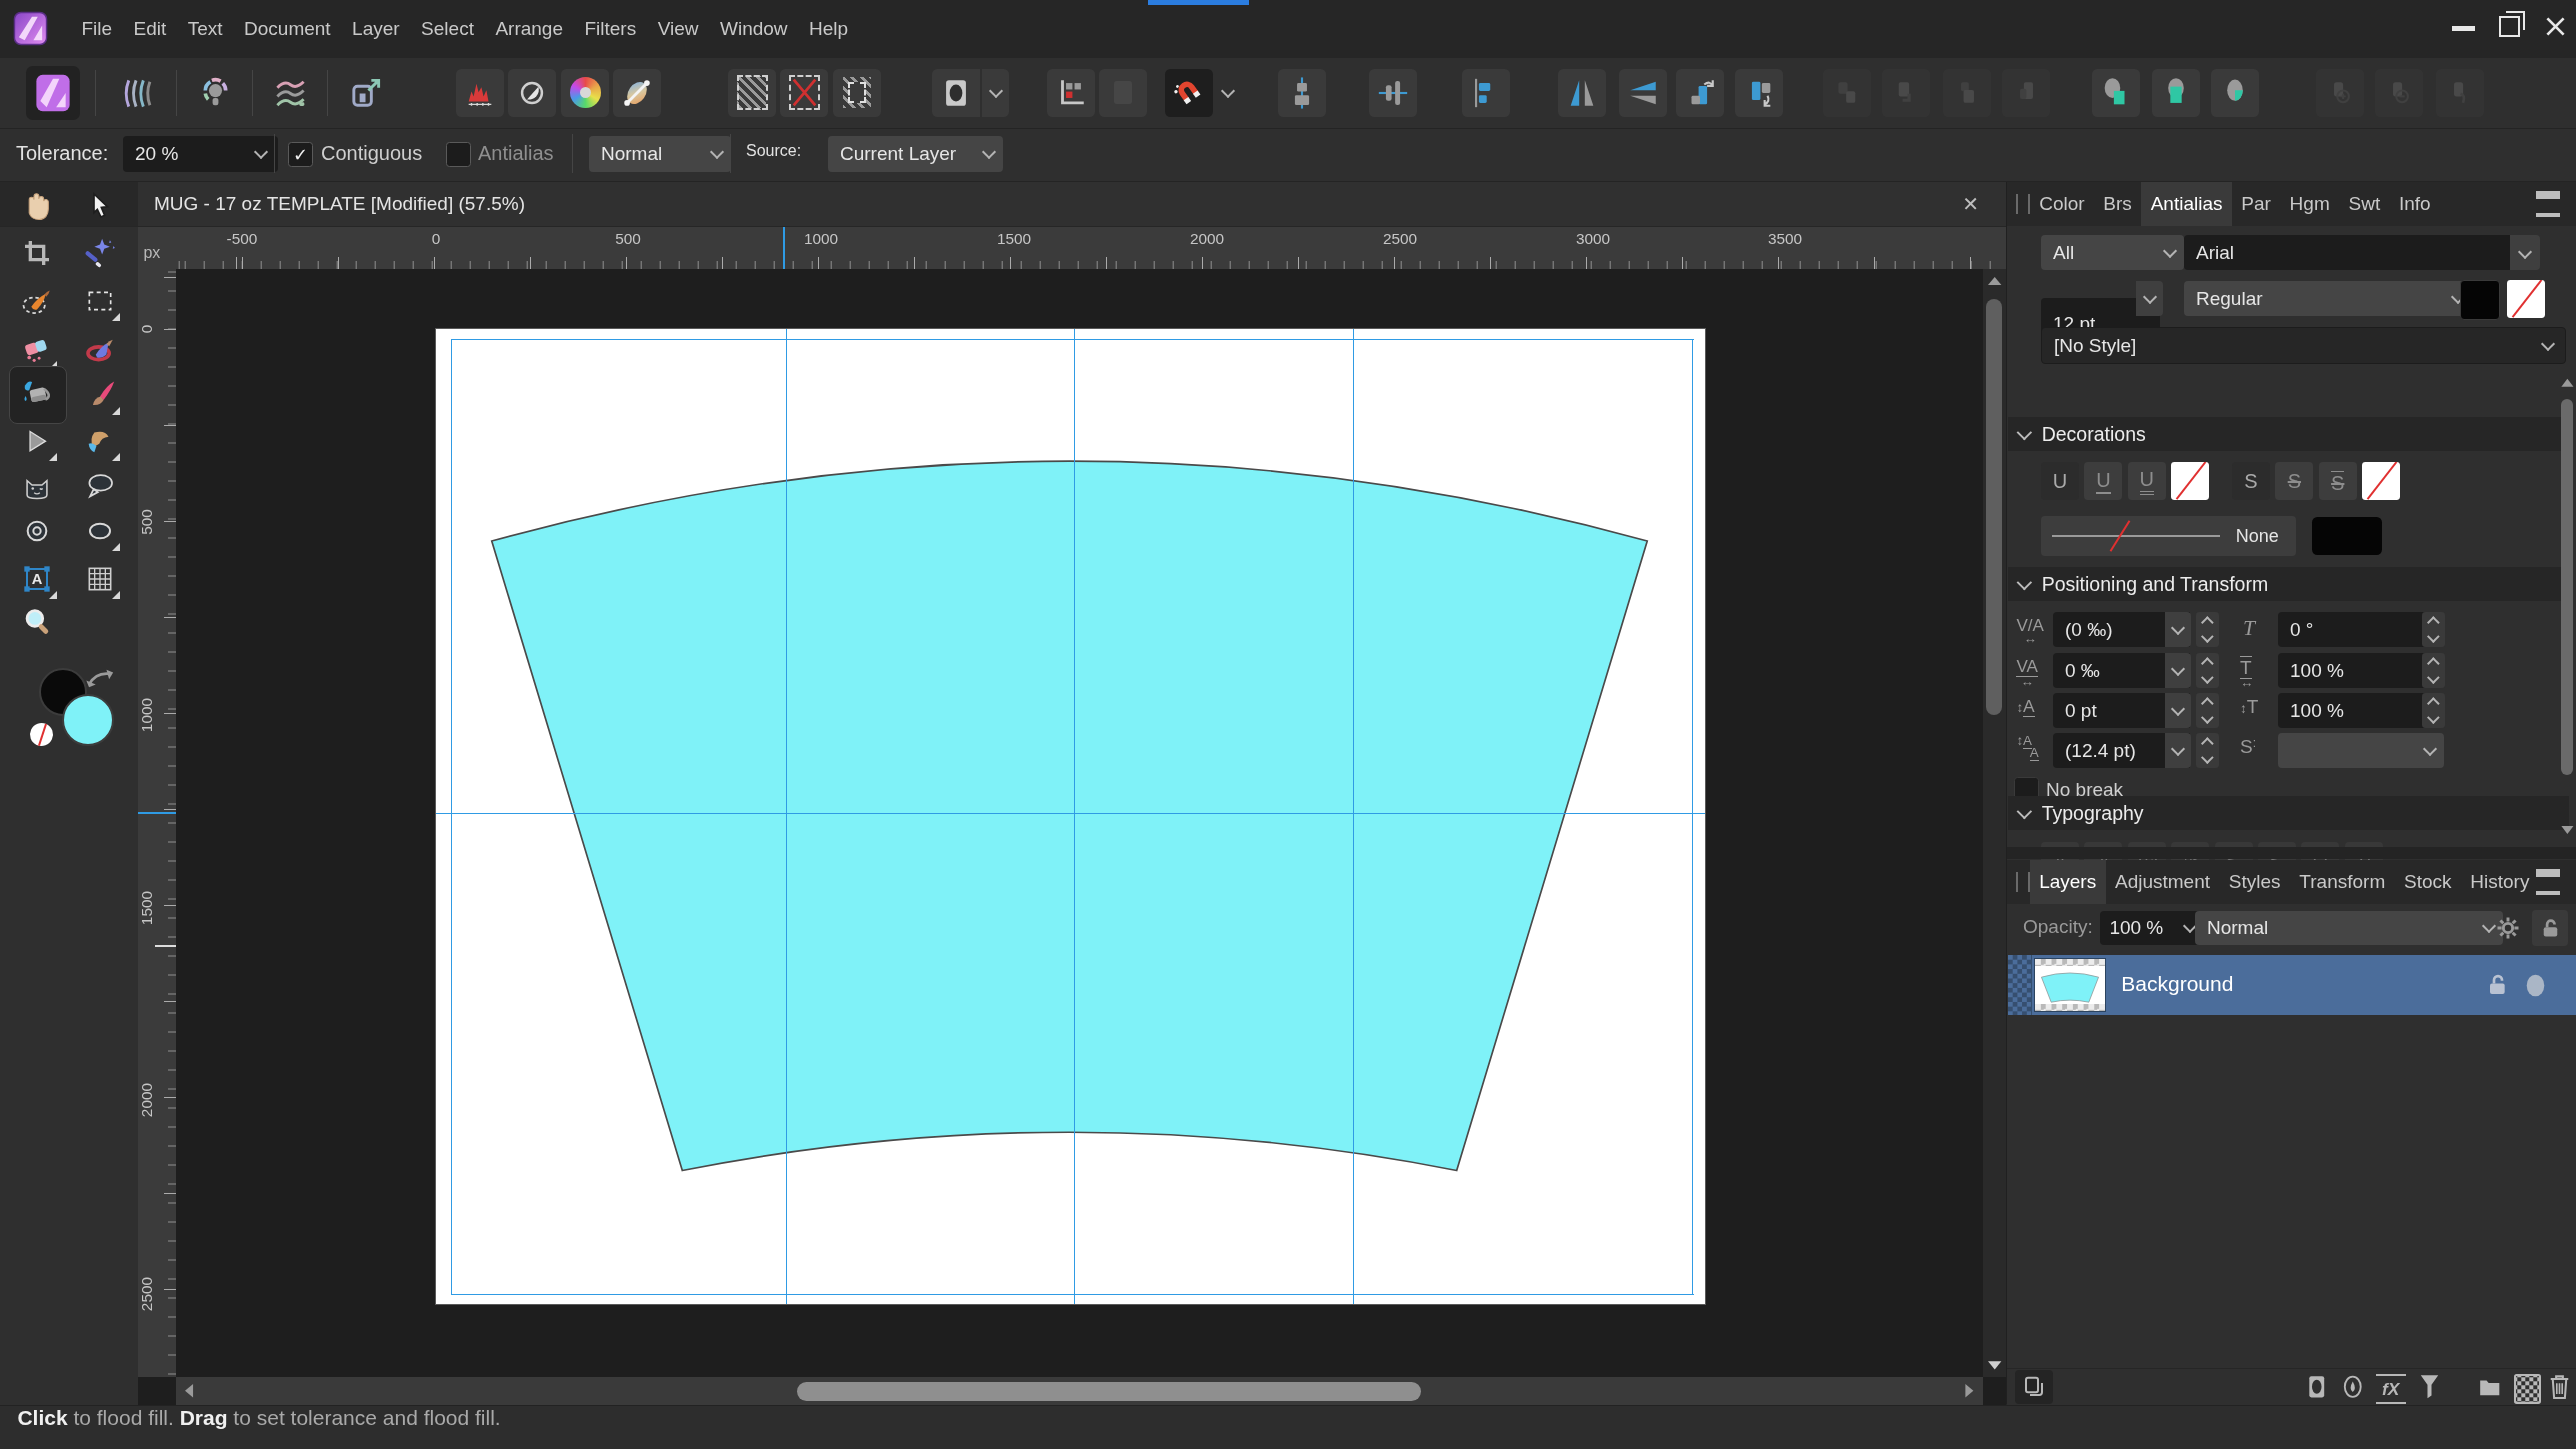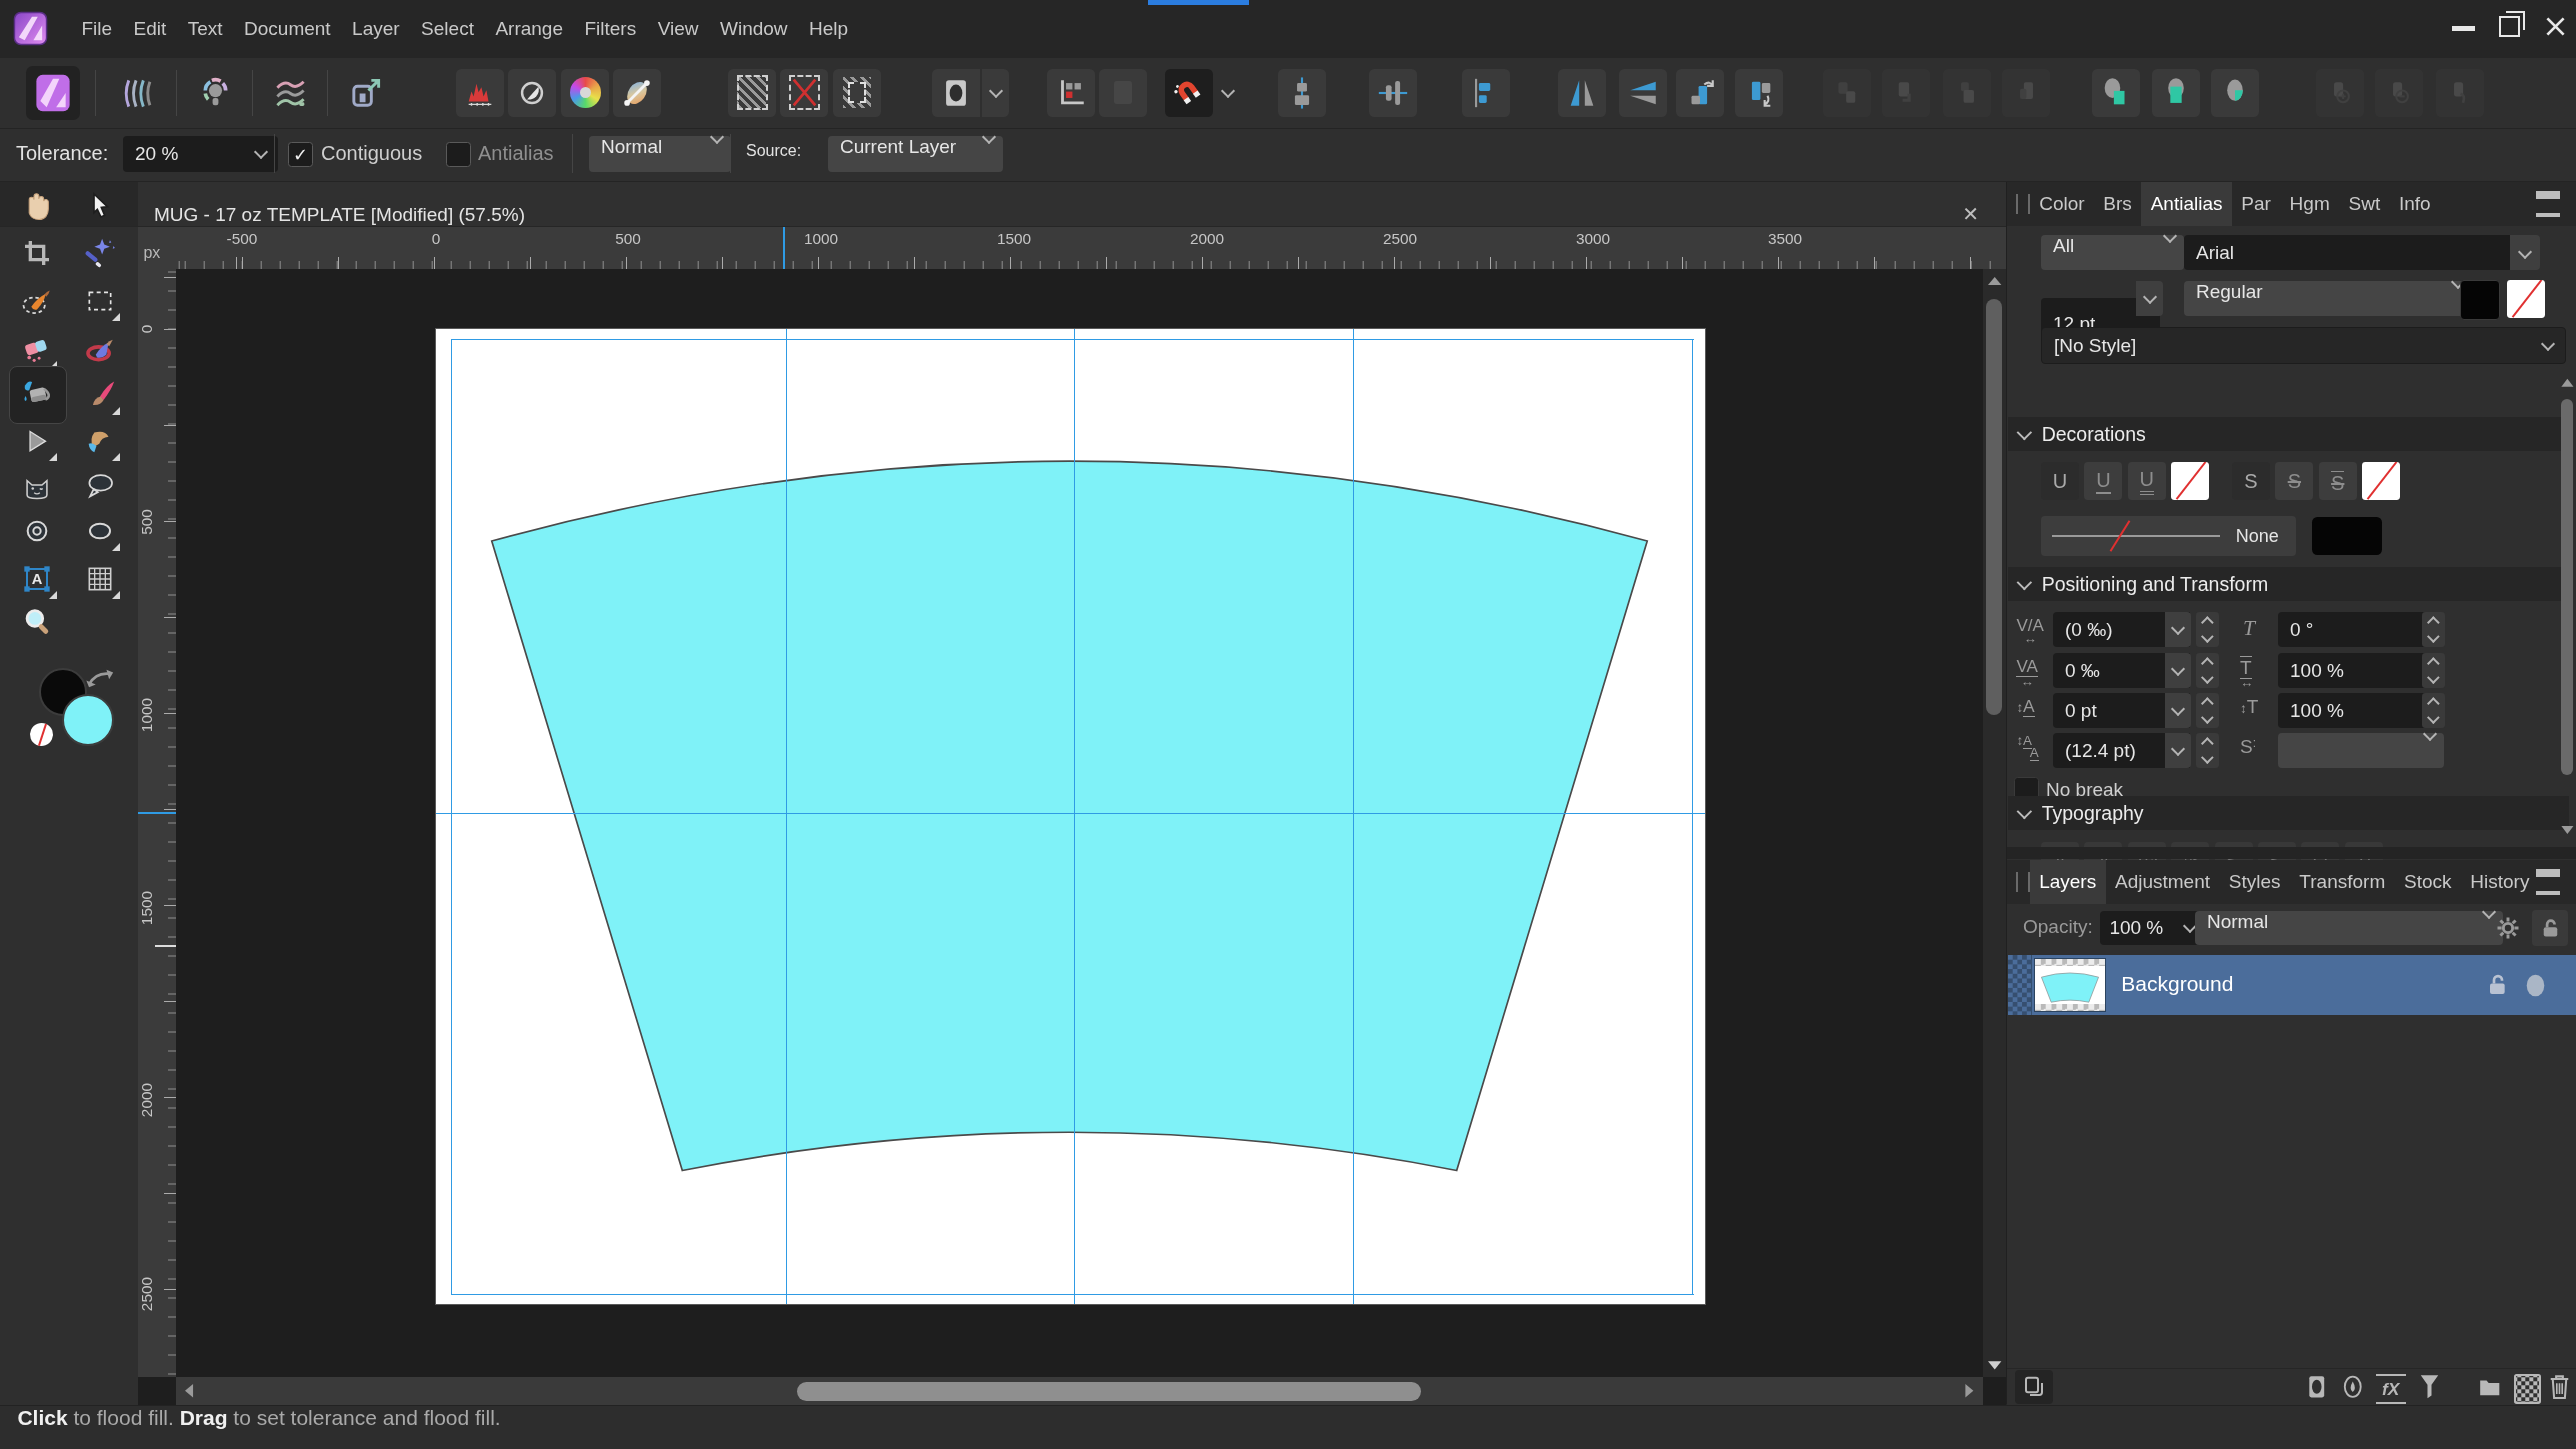--- a/index.html
+++ b/index.html
@@ -3,21 +3,21 @@
 <meta charset="utf-8">
 <style>
   html,body{margin:0;padding:0;width:2576px;height:1449px;background:#262626;
     font-family:"Liberation Sans",sans-serif;color:#ddd;overflow:hidden;position:relative}
   .abs{position:absolute}
   .flex{display:flex;align-items:center}
   .btn{display:flex;align-items:center;justify-content:center;background:#3a3a3a;border-radius:5.4px}
   .btn.flat{background:transparent}
   .btn.dim{opacity:.45}
   .sep{width:1.3px;background:#454545}
-  .ddl{background:#454545;border-radius:4px;display:flex;align-items:flex-start;justify-content:space-between;
+  .ddl{background:#454545;border-radius:4px;display:flex;align-items:center;justify-content:space-between;
     padding:0 9.4px 0 12px;font-size:19px;color:#e6e6e6}
   .inp{background:#1c1c1c;border-radius:4px;display:flex;align-items:center;
     padding:0 12px;font-size:19px;color:#e6e6e6}
   .chev{width:8px;height:8px;border-right:2px solid #b4b4b4;border-bottom:2px solid #b4b4b4;
     transform:rotate(45deg);margin-top:-4px;flex:none}
   .chv-up{width:6.7px;height:6.7px;border-left:2px solid #b4b4b4;border-top:2px solid #b4b4b4;transform:rotate(45deg)}
   .chv-dn{width:6.7px;height:6.7px;border-right:2px solid #b4b4b4;border-bottom:2px solid #b4b4b4;transform:rotate(45deg)}
   .stepper{width:23px;background:#3a3a3a;border-radius:3.4px;display:flex;flex-direction:column;
     align-items:center;justify-content:center;gap:5.4px}
   .cb{width:23px;height:23px;background:#1c1c1c;border:1.3px solid #5a5a5a;border-radius:3.4px;
@@ -347,21 +347,21 @@
   </div>
   <div class="abs sep" style="left:730px;top:5.4px;height:39px"></div>
   <span class="abs" style="left:746px;top:13.4px;font-size:16px;color:#e2e2e2">Source:</span>
   <div class="abs ddl" style="left:828px;top:6.7px;width:154px;height:36px">
     <span>Current Layer</span>
       <span class="chev"></span>
   </div>
 </div>
 
 <div class="abs" style="left:0;top:182px;width:2576px;height:44px;background:#282828">
-  <div class="abs" style="left:138px;top:0;width:1868px;height:44px;background:#303030;display:flex;align-items:flex-end">
+  <div class="abs" style="left:138px;top:0;width:1868px;height:44px;background:#303030;display:flex;align-items:center">
     <span style="margin-left:16px;font-size:19px;color:#e4e4e4">MUG - 17 oz TEMPLATE [Modified] (57.5%)</span>
     <span style="position:absolute;right:27px;font-size:20px;color:#bdbdbd">✕</span>
   </div>
 </div>
 
 <div class="abs" style="left:0;top:227px;width:138px;height:1178px;background:#2f2f2f">
 
   <div class="toolslot" style="left:15.4px;top:184px-;top:-43px-;top:-21.5px-;top:162px-;top:162px;transform:translateY(-204px);top:162px"></div>
   <div class="toolslot" style="left:15.4px;top:-24px;top:-24px"></div>
 

